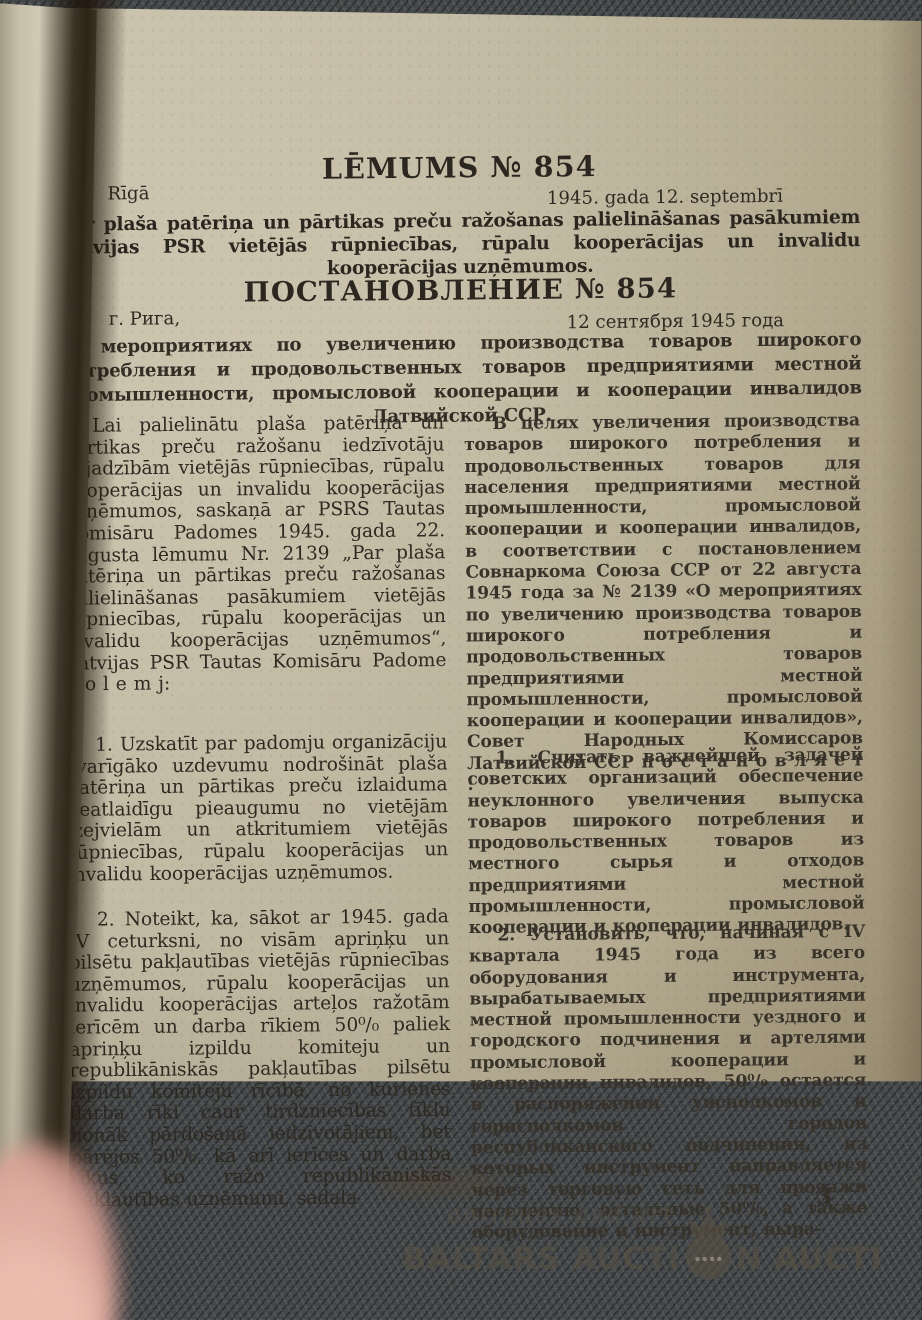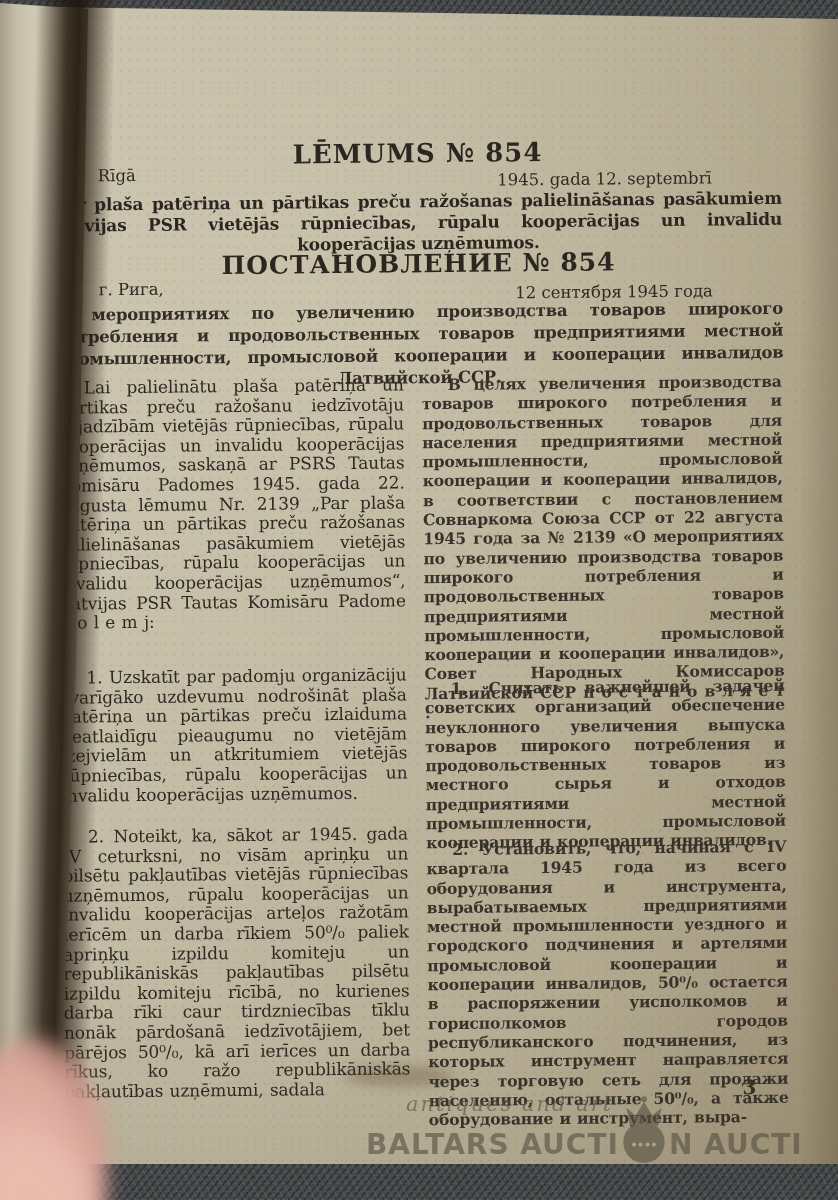--- a/index.html
+++ b/index.html
@@ -7,21 +7,21 @@
     position:relative;width:838px;height:1200px;overflow:hidden;
     background-color:#45484b;
     background-image:
       repeating-linear-gradient(63deg, rgba(140,140,92,0.14) 0 2px, transparent 2px 7px),
       repeating-linear-gradient(-50deg, rgba(18,20,24,0.38) 0 2px, transparent 2px 6px),
       repeating-linear-gradient(0deg, rgba(95,100,105,0.22) 0 1px, transparent 1px 4px);
     font-family:"DejaVu Serif", serif;
   }
   
   .main-page{
-    position:absolute;left:44px;top:0;width:794px;height:1164px;z-index:2;
+    position:absolute;left:44px;top:0;width:794px;height:983px;z-index:2;
     clip-path:polygon(0 7px,100% 19px,100% 1174px,0 1187px);
     background:
       radial-gradient(130% 95% at 40% 30%, rgba(255,250,230,0.16) 0%, rgba(0,0,0,0) 55%),
       linear-gradient(90deg, rgba(0,0,0,0) 95%, rgba(60,45,25,0.22) 100%),
       linear-gradient(100deg,#c9c2ac 0%,#c0b8a1 35%,#b3aa90 70%,#a2967a 100%);
   }
   .main-page::after{ 
     content:"";position:absolute;inset:0;
     background:
       radial-gradient(rgba(90,78,55,0.09) 1px, transparent 1.3px),

